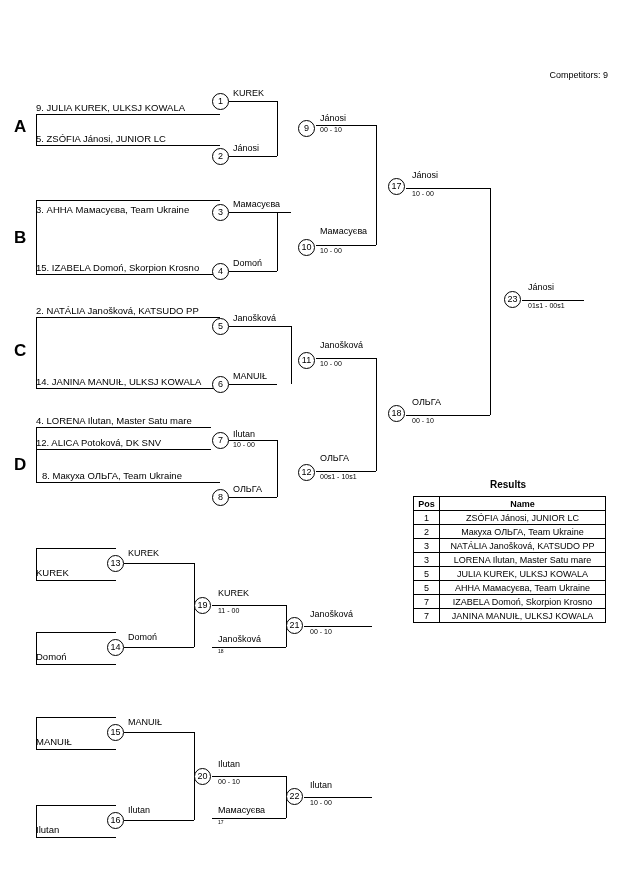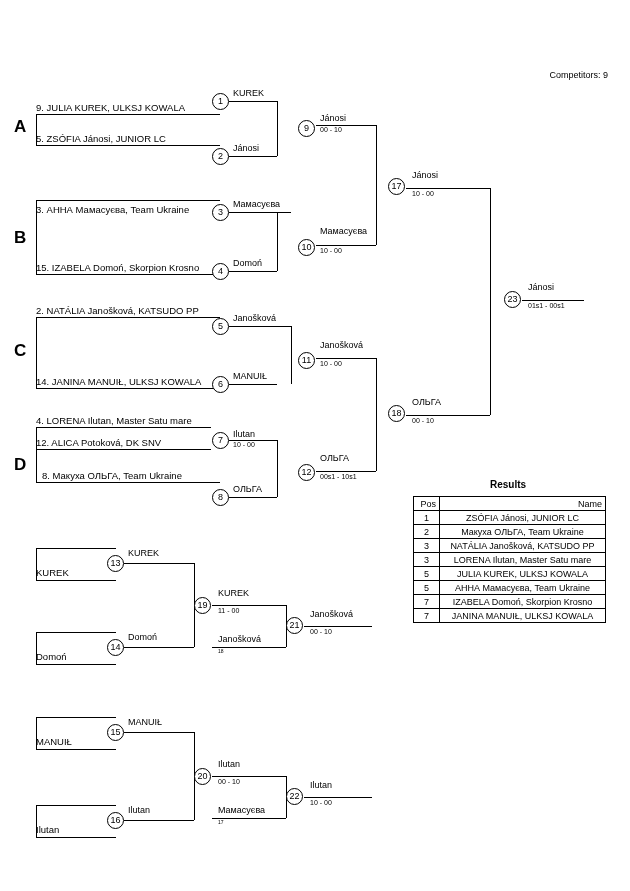--- a/index.html
+++ b/index.html
@@ -52,21 +52,21 @@
   .results-title{
     position:absolute;font-size:10px;font-weight:bold;left:490px;top:479px;
   }
   table.results{
     position:absolute;left:413px;top:496px;border-collapse:collapse;
     font-size:9px;background:#fff;
   }
   table.results th,table.results td{
     border:1px solid #000;padding:1px 3px;height:14px;box-sizing:border-box;
   }
-  table.results th{font-weight:normal;text-align:right;}
+  table.results th{font-weight:bold;text-align:center;}
   table.results td.pos{width:26px;text-align:center;}
   table.results td.nm{width:166px;text-align:center;white-space:nowrap;overflow:hidden;}
 </style>
 </head>
 <body>
 
 <div class="stage">
 
   <div class="competitors">Competitors: 9</div>
 

